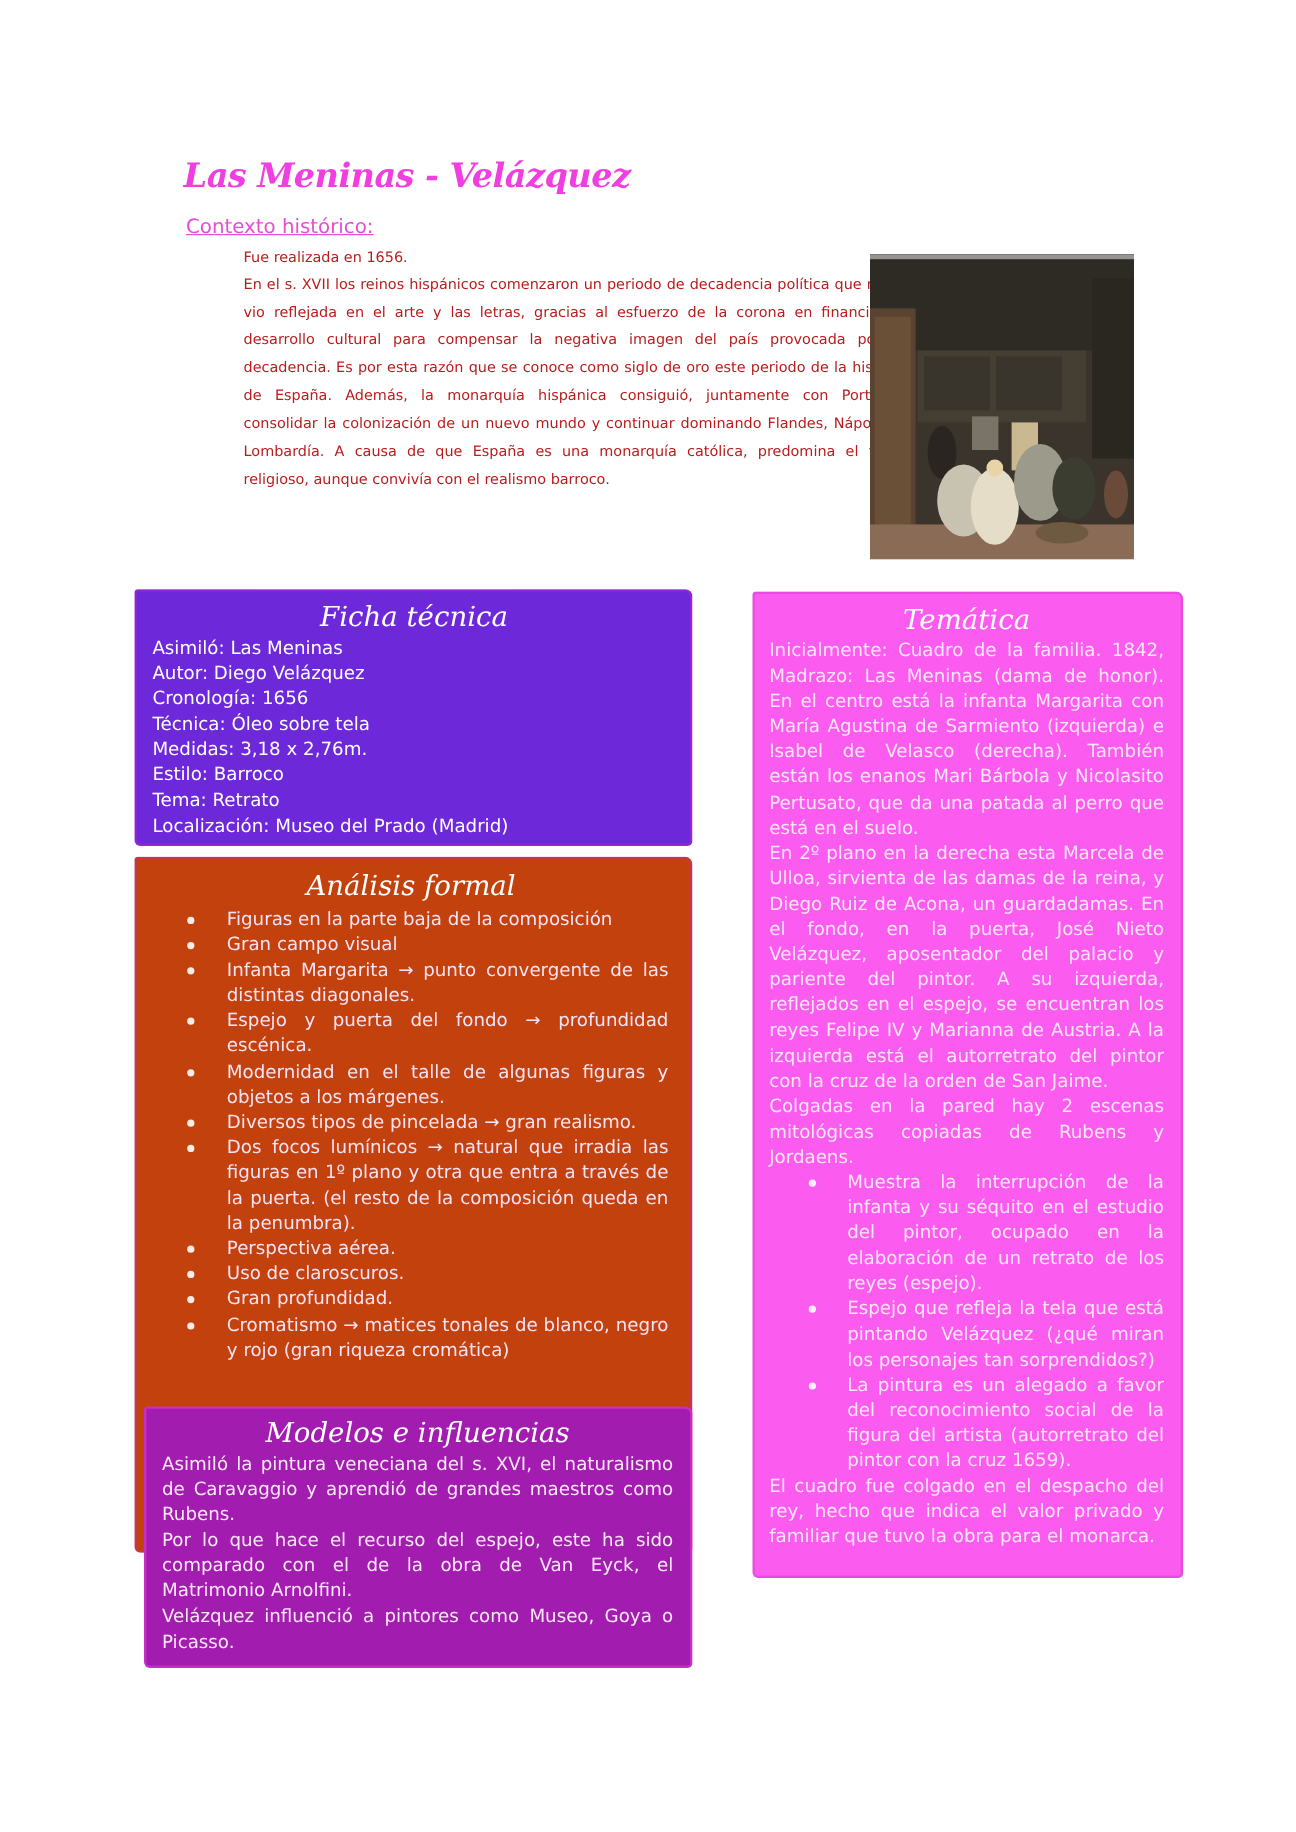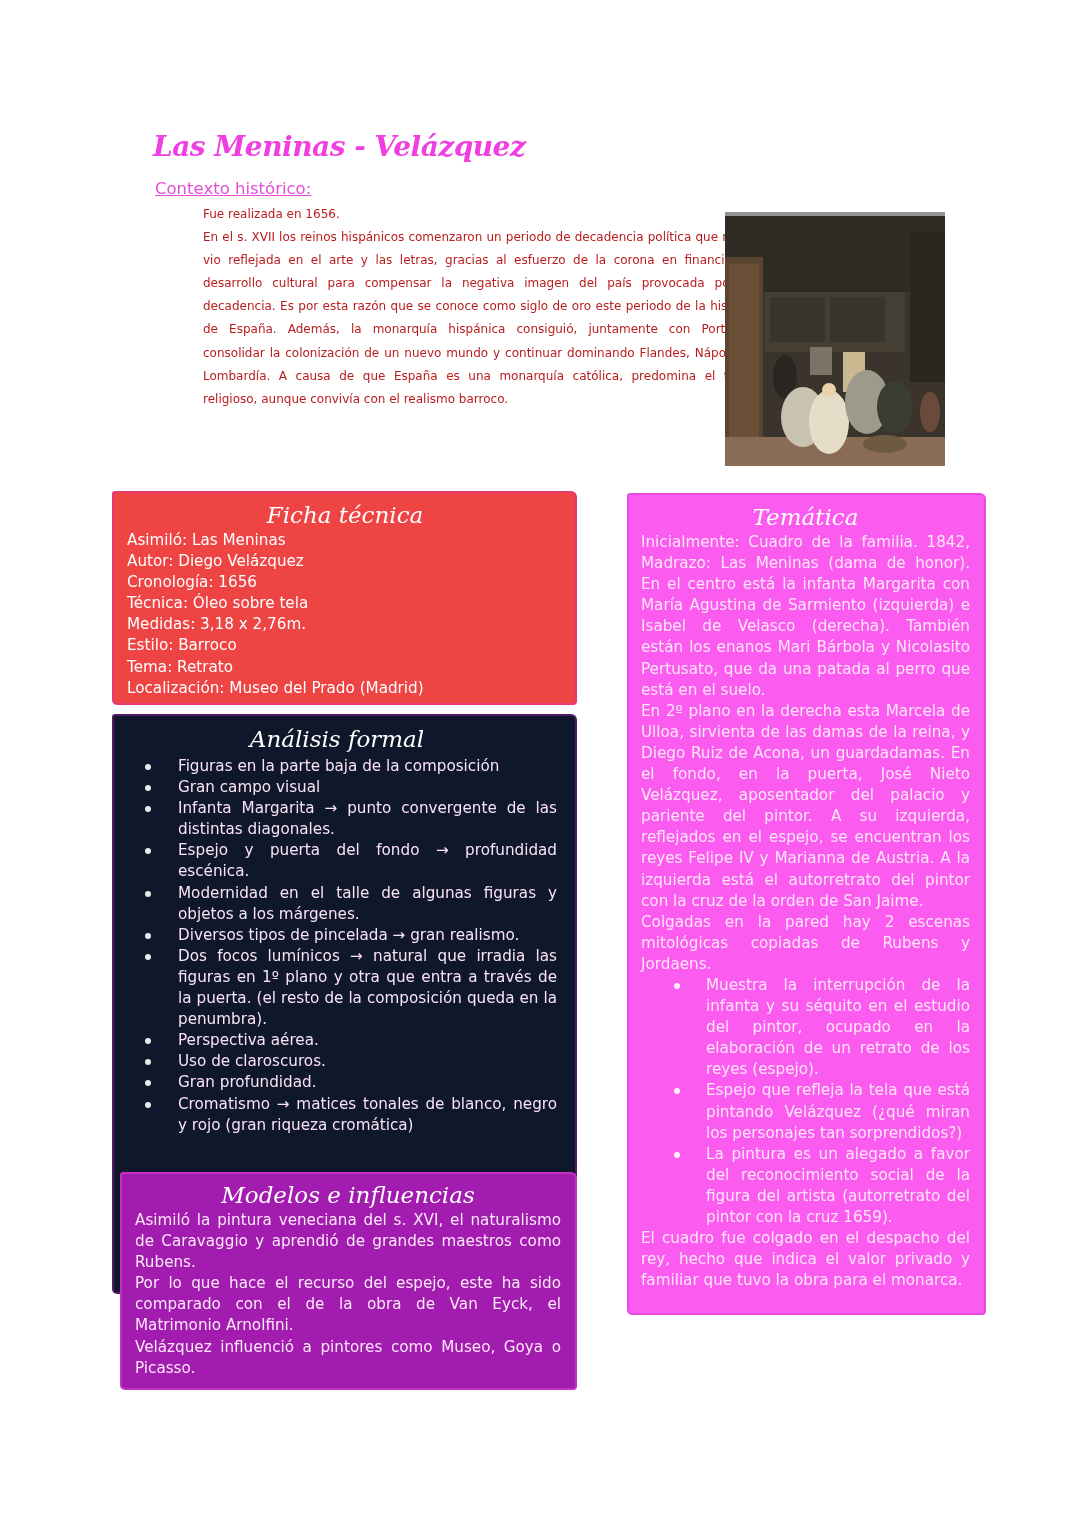--- a/index.html
+++ b/index.html
@@ -90,31 +90,31 @@
       width: 6px;
       height: 6px;
       border-radius: 50%;
       background: rgba(255,255,255,0.9);
     }
     .ficha {
       left: 112px;
       top: 491px;
       width: 465px;
       height: 214px;
-      background: #ef4444;
+      background: #6d28d9;
       padding: 7px 12px 0 13px;
     }
     .ficha .line { color: #fff; }
     .analisis {
       left: 112px;
       top: 714px;
       width: 465px;
       height: 580px;
-      background: #0f172a;
-      padding: 8px 18px 0 3px;
+      background: #c2410c;
+      padding: 8px 18px 0 14px;
       color: #fbe3f6;
     }
     .analisis ul { margin-top: 2px; }
     .analisis li { padding-left: 61px; }
     .analisis li::before { left: 28px; top: 8px; }
     .modelos {
       left: 120px;
       top: 1172px;
       width: 457px;
       height: 218px;

